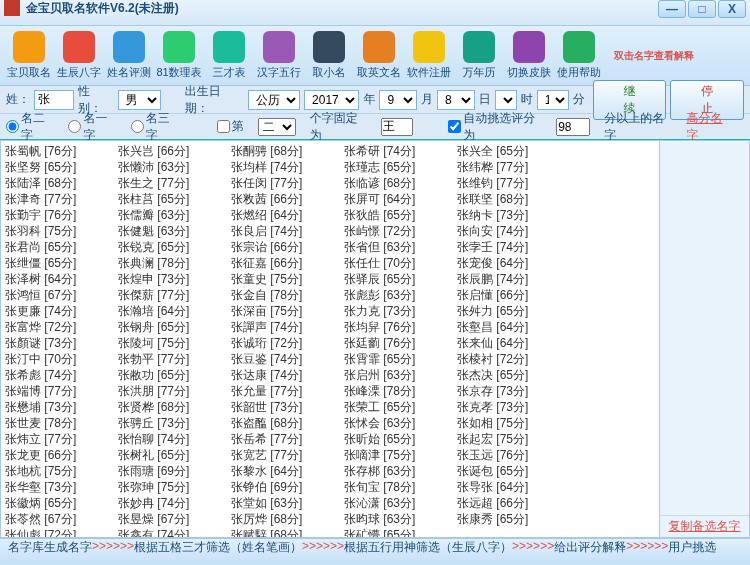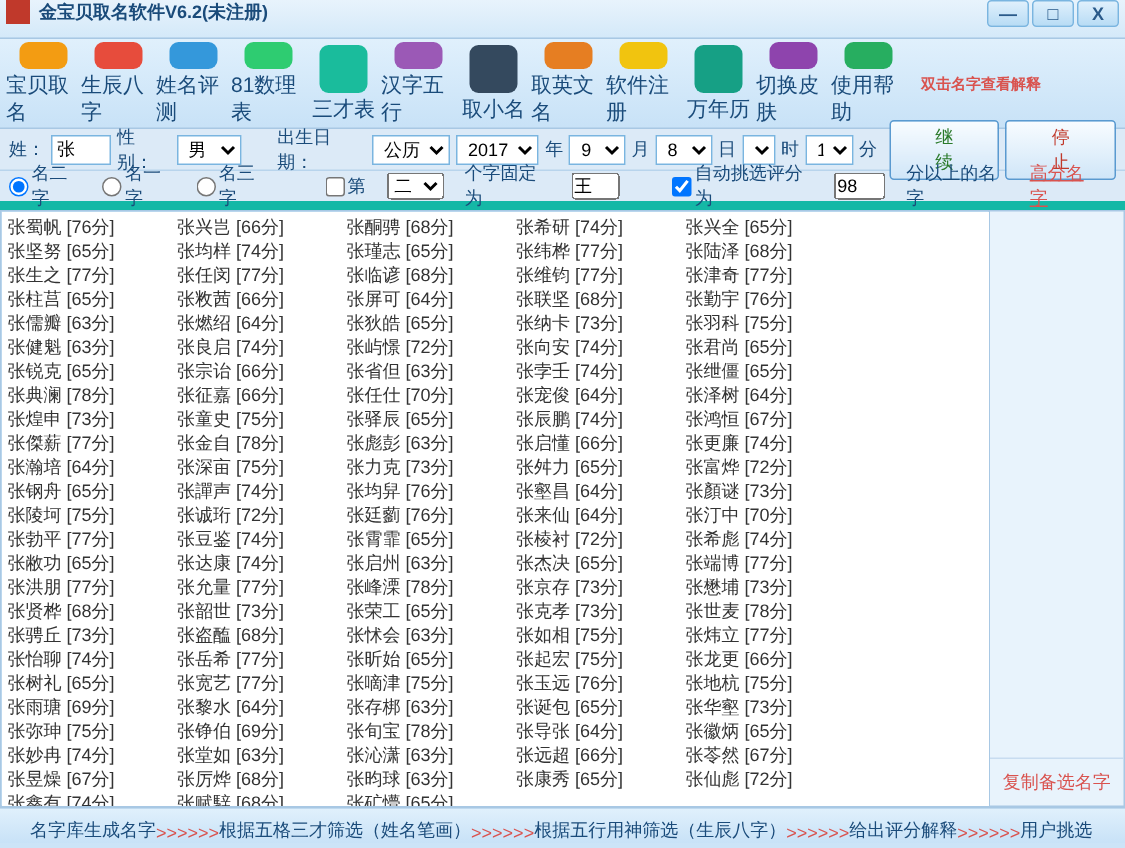--- a/index.html
+++ b/index.html
@@ -5,39 +5,39 @@
 *{box-sizing:border-box;margin:0;padding:0;font-family:"Microsoft YaHei","SimSun",sans-serif;font-size:12px}
 body{background:#cce4f7;width:750px;height:565px;overflow:hidden}
 .titlebar{height:26px;background:linear-gradient(#e8f3fc,#d4e9f9);display:flex;align-items:flex-start;padding:0 4px;border-bottom:1px solid #a8c8e4}
 .titlebar .appicon{width:16px;height:16px;background:#c0392b;margin-right:6px;display:inline-block}
 .titlebar .title{flex:1;color:#1a4b7a;font-weight:bold}
 .winbtns{display:flex;gap:2px}
 .winbtn{width:28px;height:18px;background:linear-gradient(#e0f0fc,#b8dcf5);border:1px solid #7ab5e0;border-radius:3px;display:flex;align-items:center;justify-content:center;color:#2a5a8a;font-weight:bold;cursor:pointer}
 .toolbar{height:60px;background:linear-gradient(#e0f0fc,#c8e2f7);display:flex;align-items:center;padding:2px 4px;border-bottom:1px solid #a8c8e4}
 .toolbtn{width:50px;height:56px;display:flex;flex-direction:column;align-items:center;justify-content:center;cursor:pointer;border-radius:3px}
 .toolbtn .ico{width:32px;height:32px;border-radius:6px;margin-bottom:2px}
-.toolbtn .lbl{font-size:14px;color:#1a4b7a}
+.toolbtn .lbl{font-size:11px;color:#1a4b7a}
 .hint{color:#d9534f;font-weight:bold;margin-left:10px;font-size:10px}
 .formrow{height:28px;background:#dceaf7;display:flex;align-items:center;padding:0 6px;gap:4px;border-bottom:1px solid #b8d4ec}
 .formrow label{color:#1a4b7a}
 .formrow input[type=text],.formrow select{border:1px solid #7ab5e0;background:#fff;height:20px;padding:0 3px}
 .formrow select{height:20px}
 .btn{background:linear-gradient(#f8fcff,#d0e6f8);border:1px solid #5a9ad0;border-radius:3px;padding:2px 24px;color:#1a4b7a;cursor:pointer}
 .btn.green{color:#2a7a2a}
 .btn.red{color:#c0392b}
-.radiorow{height:26px;background:#dceaf7;display:flex;align-items:center;padding:0 6px;gap:14px;border-bottom:6px solid #14b8a6}
+.radiorow{height:26px;background:#dceaf7;display:flex;align-items:center;padding:0 6px;gap:14px;border-bottom:1px solid #14b8a6}
 .radiorow label{color:#1a4b7a;display:flex;align-items:center;gap:2px}
 .rlink{margin-left:auto;color:#d9534f;text-decoration:underline;cursor:pointer;margin-right:12px}
 .main{display:flex;height:398px}
 .namelist{flex:1;background:#fff;border:1px solid #a8c8e4;overflow:auto;padding:2px 4px;display:flex;flex-wrap:wrap;align-content:flex-start}
 .nameitem{width:113px;height:16px;color:#333;white-space:nowrap;overflow:hidden;cursor:pointer;font-size:12px;line-height:16px}
 .sidebar{width:90px;background:#e8f3fc;border:1px solid #a8c8e4;border-left:none;display:flex;flex-direction:column}
 .sidebar .sp{flex:1}
-.sidebar .sbtn{height:32px;display:flex;align-items:center;justify-content:center;color:#d9534f;cursor:pointer;border-top:1px solid #c8dcf0}
-.statusbar{height:24px;background:linear-gradient(#e0f0fc,#c8e2f7);display:flex;align-items:flex-end;padding:0 20px;color:#1a4b7a;gap:0;border-top:1px solid #a8c8e4;font-size:11px}
+.sidebar .sbtn{height:22px;display:flex;align-items:center;justify-content:center;color:#d9534f;text-decoration:underline;cursor:pointer;border-top:1px solid #c8dcf0}
+.statusbar{height:24px;background:linear-gradient(#e0f0fc,#c8e2f7);display:flex;align-items:flex-start;padding:0 8px;color:#1a4b7a;gap:0;border-top:1px solid #a8c8e4;font-size:11px}
 .statusbar .arr{color:#d9534f}
 </style>
 </head>
 <body>
 
 <div class="titlebar">
   <span class="appicon"></span>
   <span class="title">金宝贝取名软件V6.2(未注册)</span>
   <div class="winbtns">
     <div class="winbtn">—</div>
@@ -153,20 +153,21 @@
 </div>
 
 <div class="main">
   <div class="namelist" id="namelist">
       <div class="nameitem">张蜀帆 [76分]</div>
       <div class="nameitem">张兴岂 [66分]</div>
       <div class="nameitem">张酮骋 [68分]</div>
       <div class="nameitem">张希研 [74分]</div>
       <div class="nameitem">张兴全 [65分]</div>
       <div class="nameitem">张坚努 [65分]</div>
+      <div class="nameitem">张懒沛 [63分]</div>
       <div class="nameitem">张均样 [74分]</div>
       <div class="nameitem">张瑾志 [65分]</div>
       <div class="nameitem">张纬桦 [77分]</div>
       <div class="nameitem">张陆泽 [68分]</div>
       <div class="nameitem">张生之 [77分]</div>
       <div class="nameitem">张任闵 [77分]</div>
       <div class="nameitem">张临谚 [68分]</div>
       <div class="nameitem">张维钧 [77分]</div>
       <div class="nameitem">张津奇 [77分]</div>
       <div class="nameitem">张柱莒 [65分]</div>

